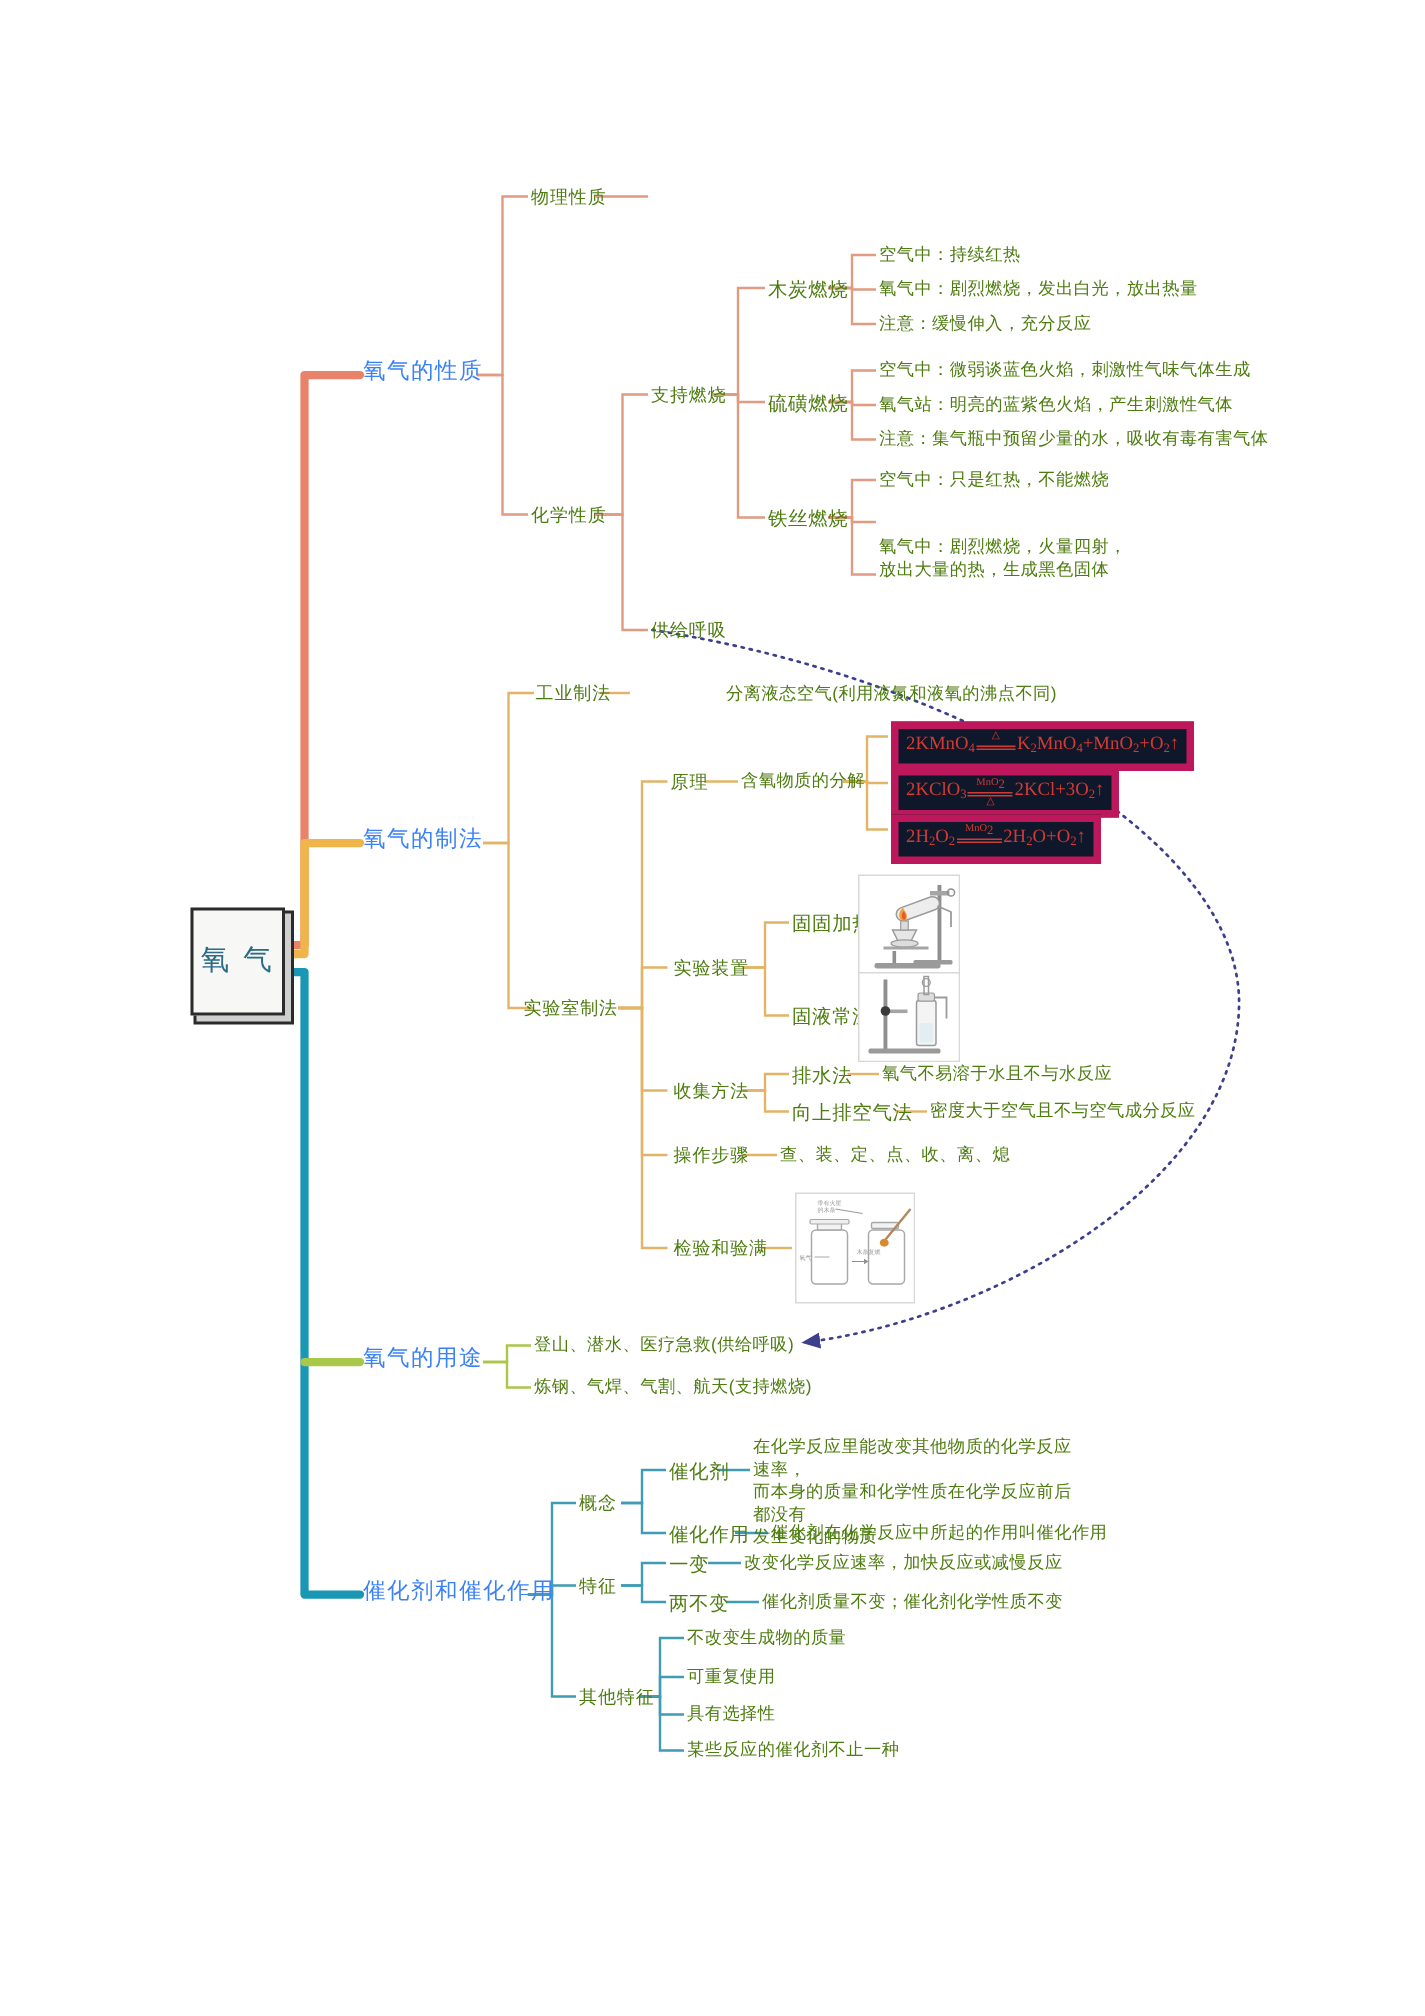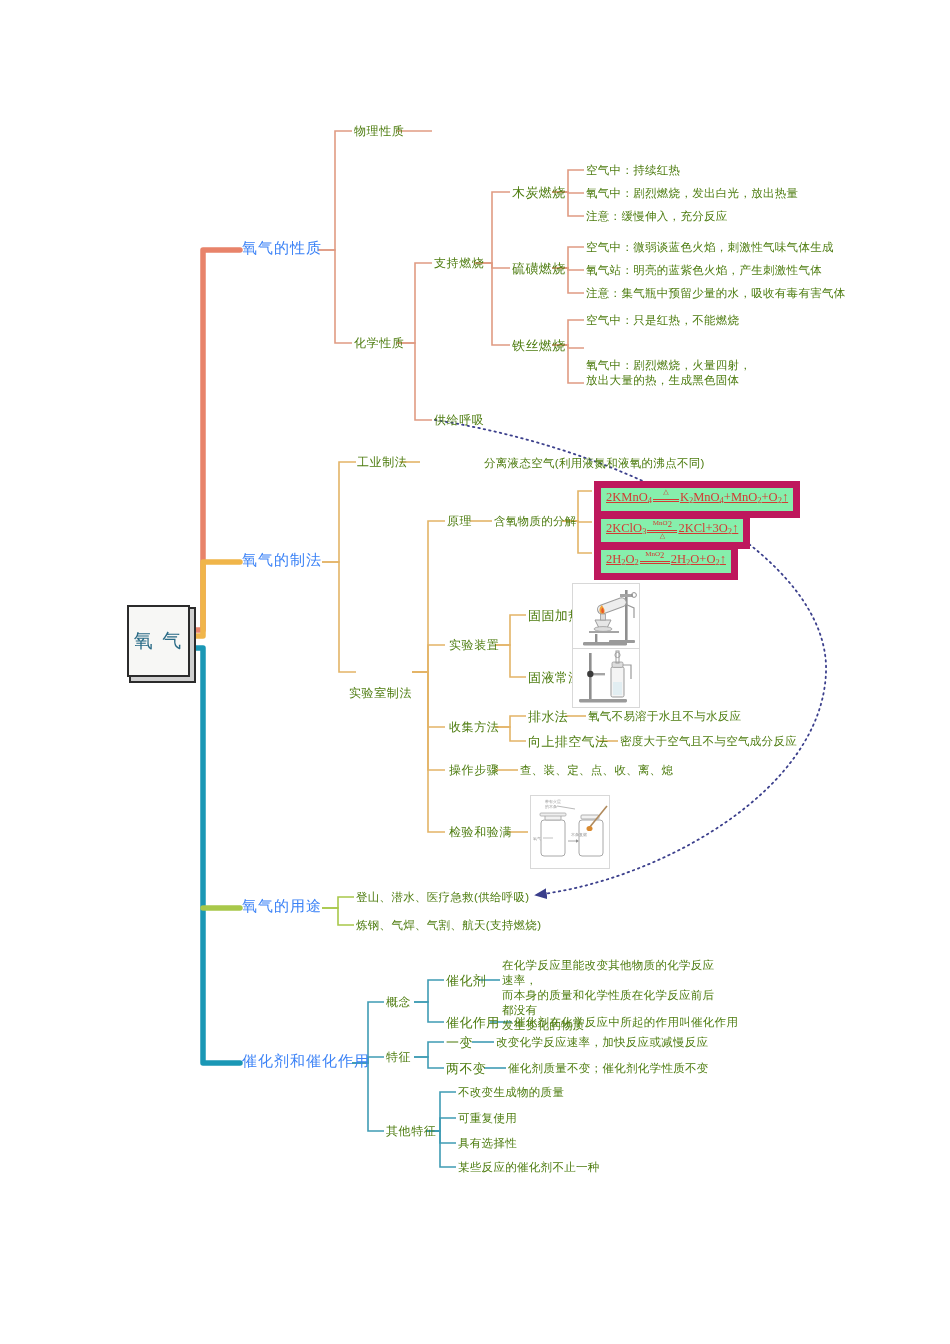--- a/index.html
+++ b/index.html
@@ -47,29 +47,28 @@
     color:#2a6b86;
     line-height:24px;
     text-align:center;
     letter-spacing:2px;
     font-family:"Liberation Sans","DejaVu Sans",sans-serif;
   }
 
   
   .eqbox {
     position:absolute;
-    border:7px solid #be185d;
-    background:#86efac;
+    border:5px solid #be185d;
+    background:#0f172a;
     color:#d33a33;
     font-family:"Liberation Serif","DejaVu Serif",serif;
     font-size:12.5px;
     padding:2px 5px 3px 5px;
     white-space:nowrap;
     line-height:15px;
-    text-decoration:underline;
   }
   .eqbox sub { font-size:8.5px; vertical-align:-2px; }
   .eqbox .arrow {
     display:inline-block;
     position:relative;
     vertical-align:middle;
     width:26px; height:13px;
     margin:0 1px;
   }
   .eqbox .arrow .bar {
@@ -227,21 +226,21 @@
   <div class="node leaf" style="left:586px; top:286px;">注意：集气瓶中预留少量的水，吸收有毒有害气体</div>
 
   <div class="node lvl3" style="left:512px; top:338px;">铁丝燃烧</div>
   <div class="node leaf" style="left:586px; top:313px;">空气中：只是红热，不能燃烧</div>
   <div class="node leaf" style="left:586px; top:334px;margin-top:24px;">氧气中：剧烈燃烧，火量四射，
  放出大量的热，生成黑色固体</div>
 
   <div class="node lvl2" style="left:357px; top:455px;">工业制法</div>
   <div class="node leaf" style="left:444px; top:456px;margin-left:40px;">分离液态空气(利用液氮和液氧的沸点不同)</div>
 
-  <div class="node lvl2" style="left:349px; top:686px;">实验室制法</div>
+  <div class="node lvl2" style="left:349px; top:665px;">实验室制法</div>
 
   <div class="node lvl2" style="left:447px; top:514px;">原理</div>
   <div class="node leaf" style="left:494px; top:514px;">含氧物质的分解</div>
 
   <div class="eqbox" style="left:594px; top:481px;">
     <span>2KMnO<sub>4</sub></span><span class="arrow"><span class="above">△</span><span class="bar"></span><span class="bar2"></span></span><span>K<sub>2</sub>MnO<sub>4</sub>+MnO<sub>2</sub>+O<sub>2</sub>↑</span>
   </div>
   <div class="eqbox" style="left:594px; top:512px;">
     <span>2KClO<sub>3</sub></span><span class="arrow wide"><span class="above">MnO<sub>2</sub></span><span class="bar"></span><span class="bar2"></span><span class="below">△</span></span><span>2KCl+3O<sub>2</sub>↑</span>
   </div>

